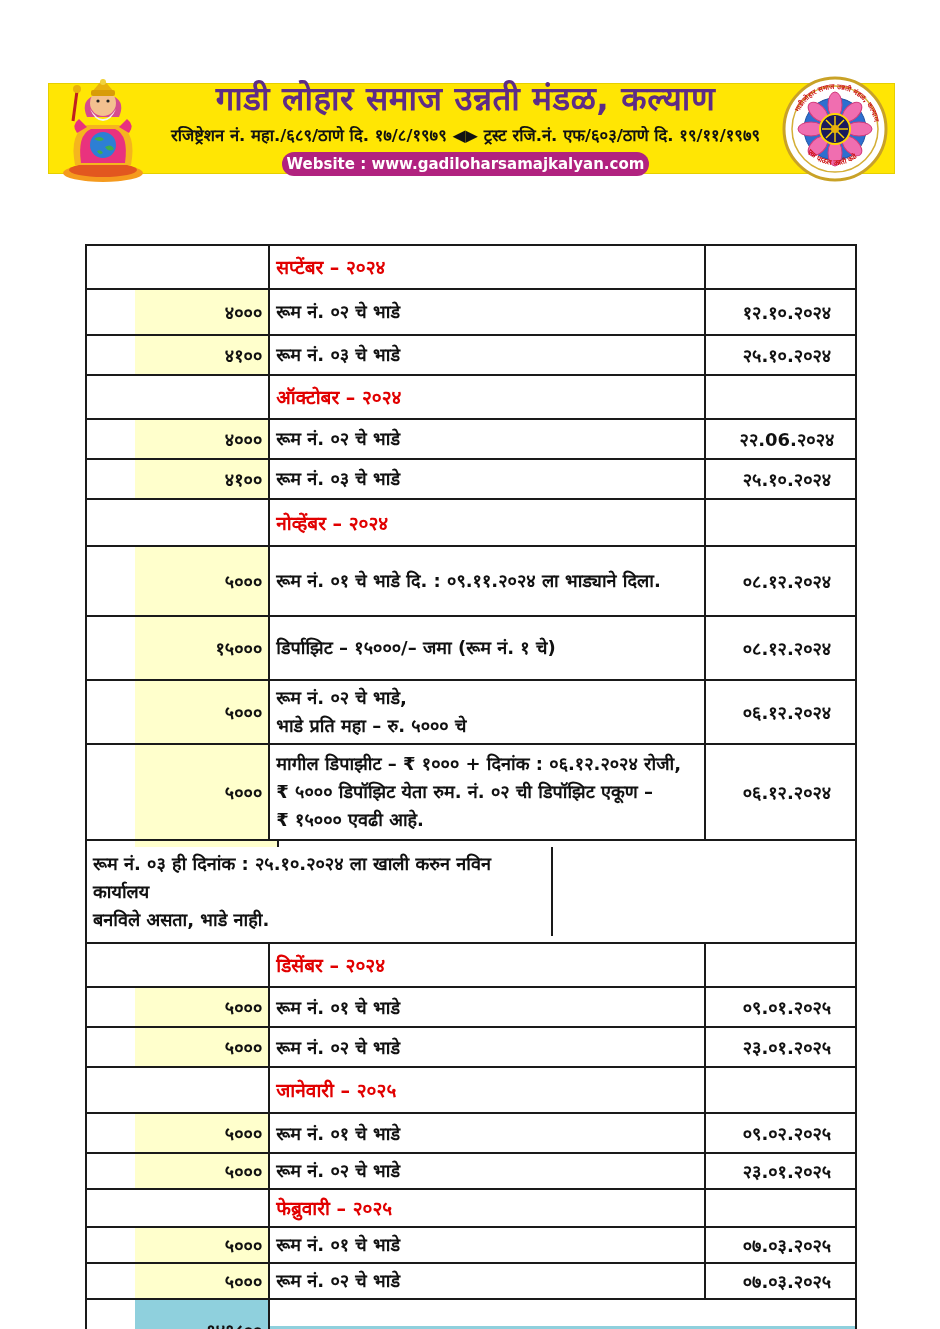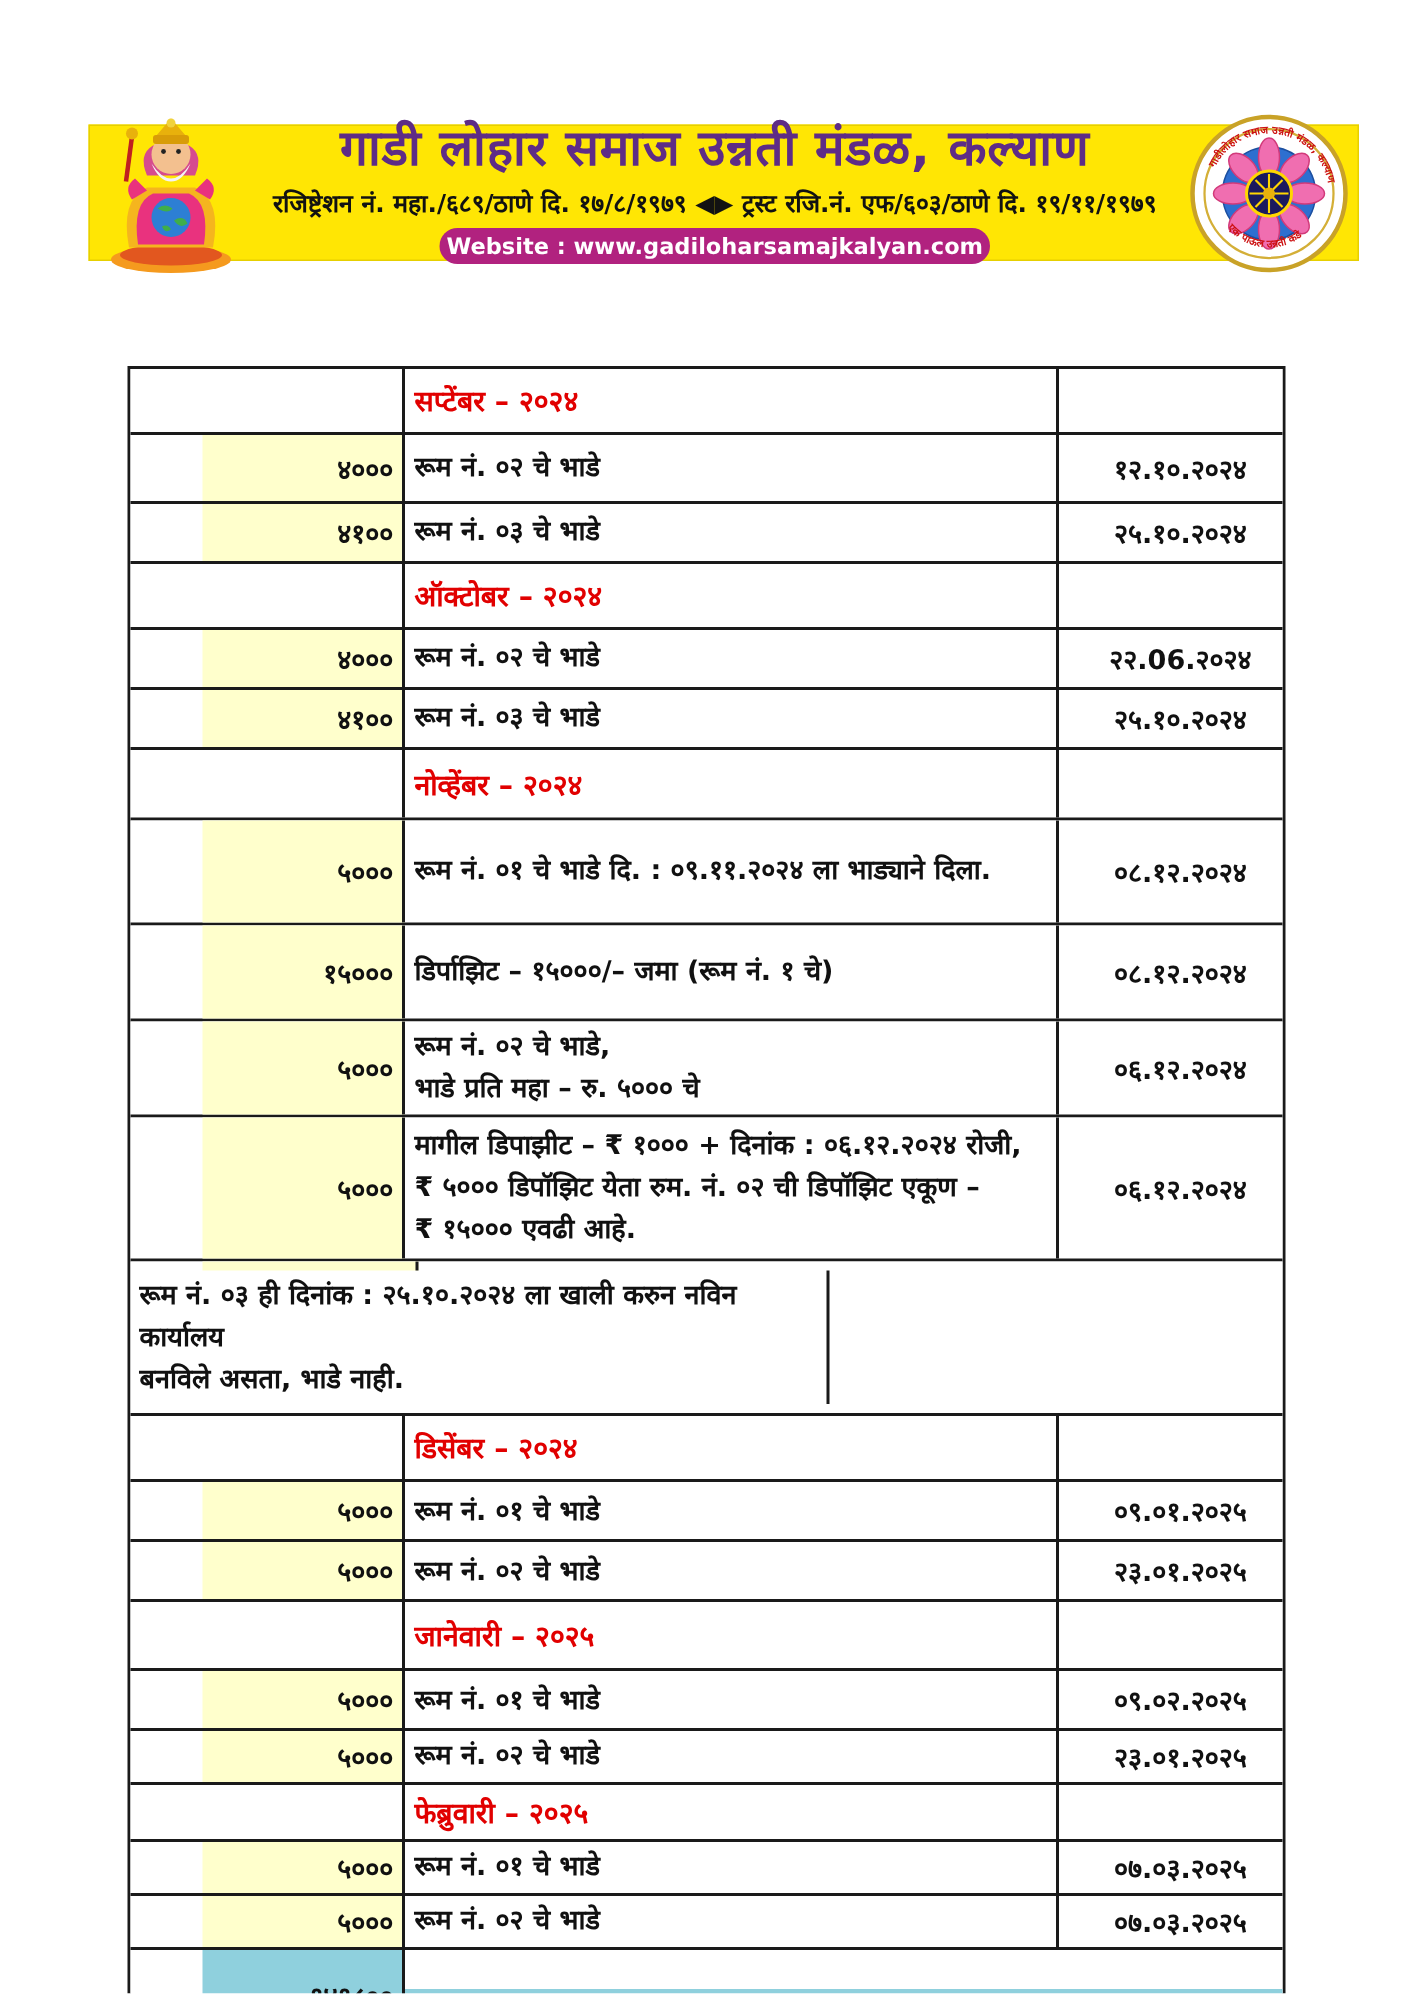--- a/index.html
+++ b/index.html
@@ -2,21 +2,21 @@
 <html><head>
 <meta charset="utf-8">
 <style>
   html,body{margin:0;padding:0;background:#ffffff;}
   .page{
     position:relative;width:940px;height:1329px;background:#ffffff;overflow:hidden;
     font-family:"DejaVu Sans","Liberation Sans",sans-serif;color:#111;
   }
   
   .banner{
-    position:absolute;left:59px;top:83px;width:847px;height:91px;
+    position:absolute;left:48px;top:83px;width:847px;height:91px;
     background:#ffe604;border:1px solid #e6cf00;box-sizing:border-box;
     display:flex;align-items:center;
   }
   .deity{width:92px;height:111px;margin-left:8px;flex:0 0 auto;}
   .banner-center{flex:1 1 auto;display:flex;flex-direction:column;align-items:center;justify-content:center;min-width:0;}
   .org-title{
     margin:0;font-size:33px;line-height:1.1;font-weight:bold;color:#5e2c86;
     white-space:nowrap;letter-spacing:0.5px;
   }
   .reg-line{

